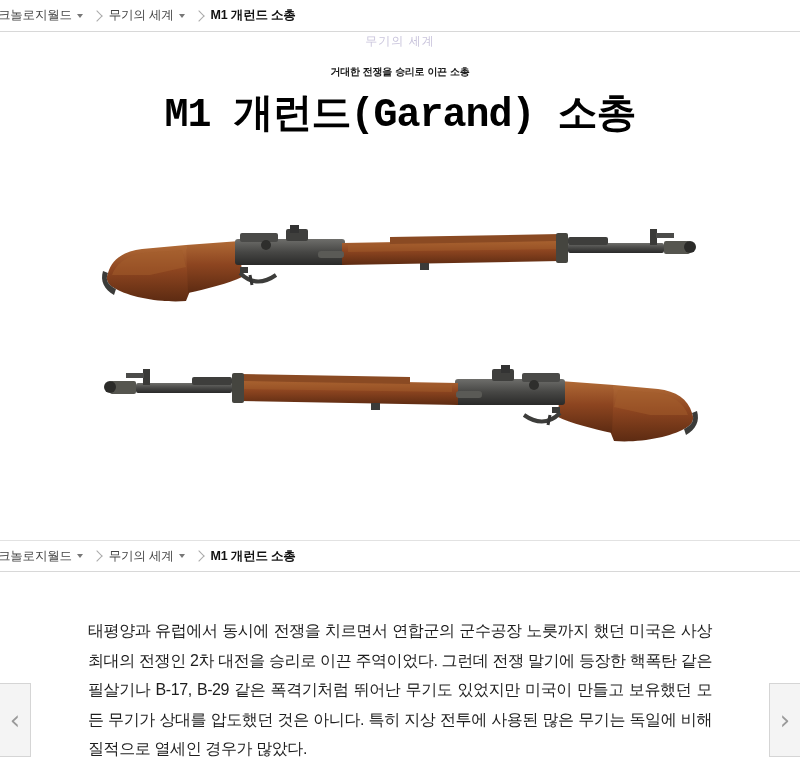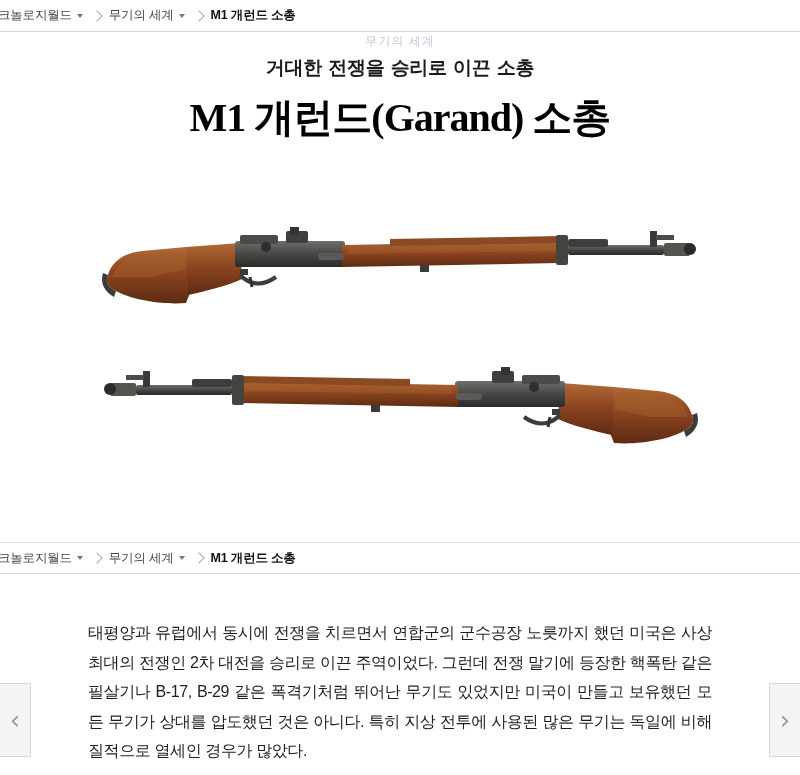--- a/index.html
+++ b/index.html
@@ -74,27 +74,27 @@
     font-size: 12px;
     color: #c9c4dc;
     letter-spacing: 1px;
     height: 14px;
     line-height: 14px;
     overflow: hidden;
   }
   .subtitle {
     font-family: "DejaVu Serif", serif;
     font-weight: bold;
-    font-size: 19px;
+    font-size: 10px;
     color: #1b1b1b;
-    margin-top: 7px;
+    margin-top: 17px;
     letter-spacing: -0.3px;
   }
   .title {
-    font-family: Liberation Serif, serif;
+    font-family: Liberation Mono, monospace;
     font-size: 40px;
     color: #000000;
     margin-top: 14px;
     letter-spacing: -1px;
     line-height: 1.15;
   }
 
   
   .hero {
     width: 620px;

